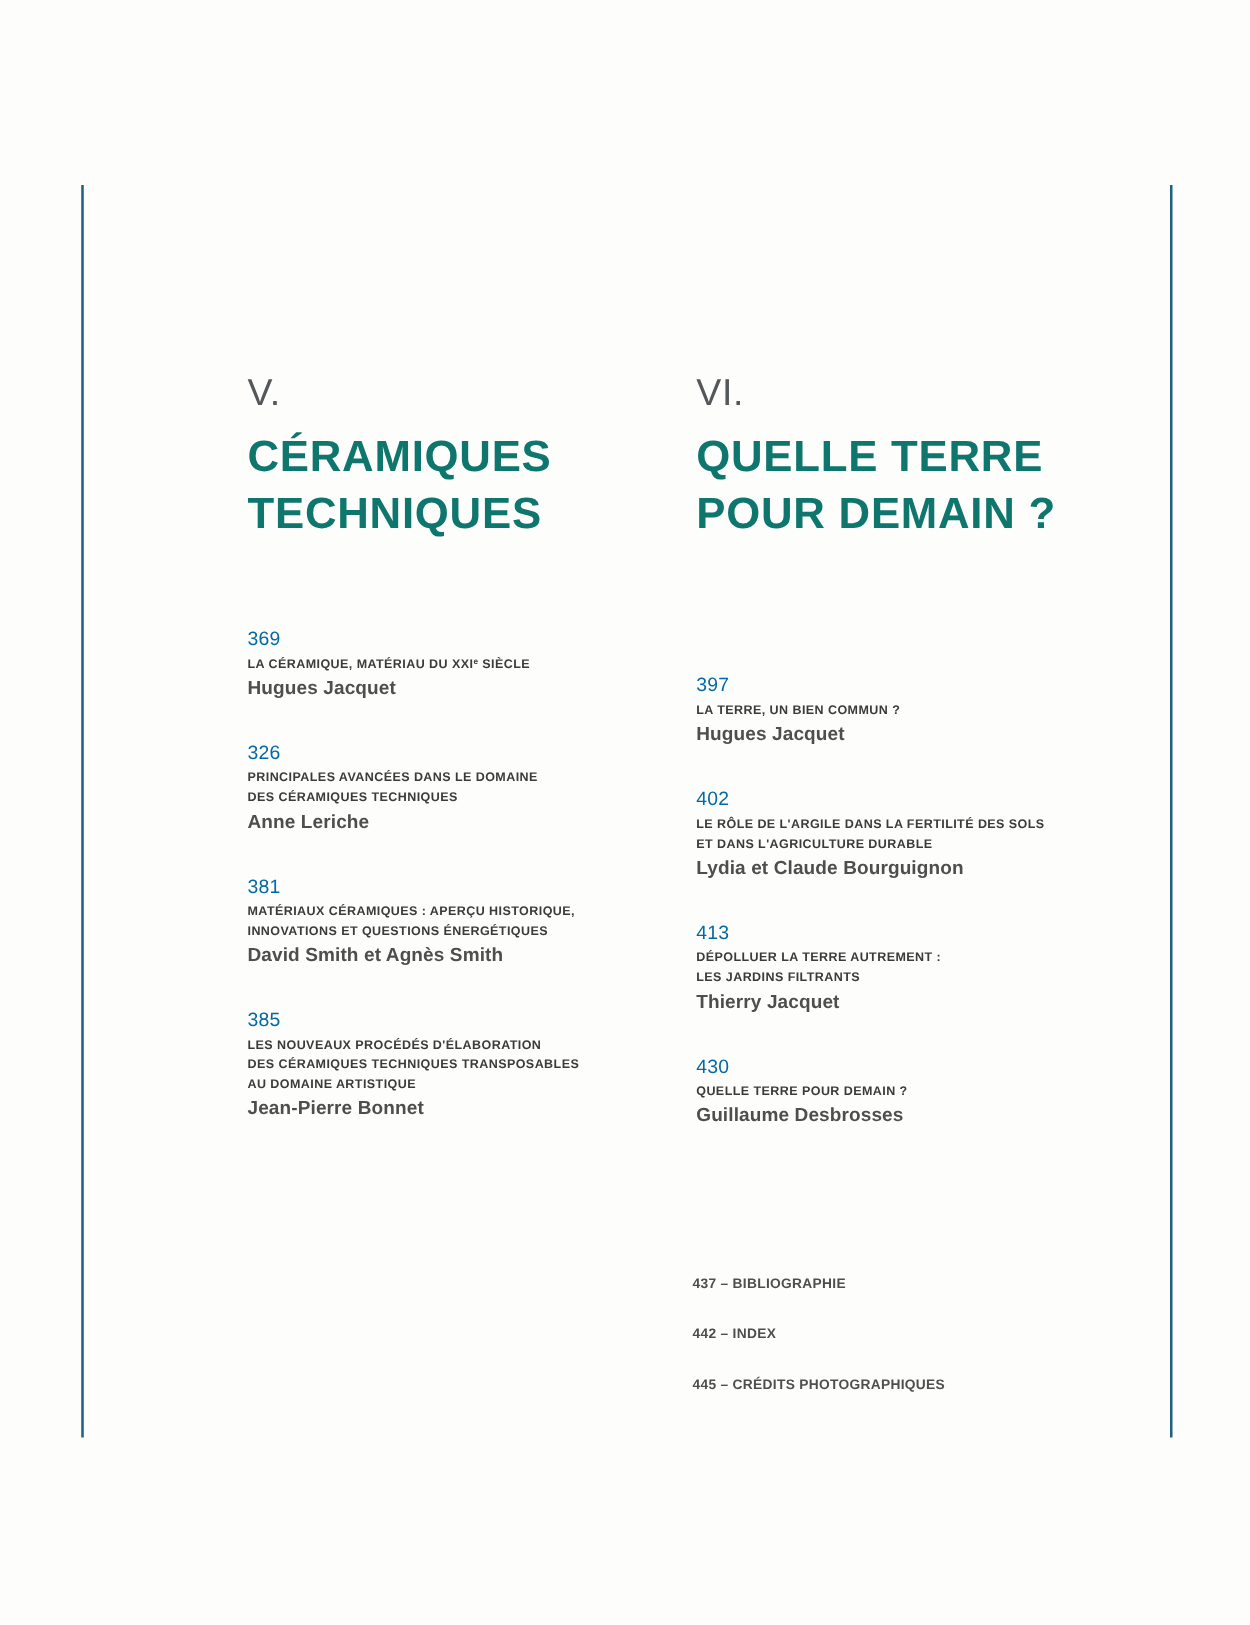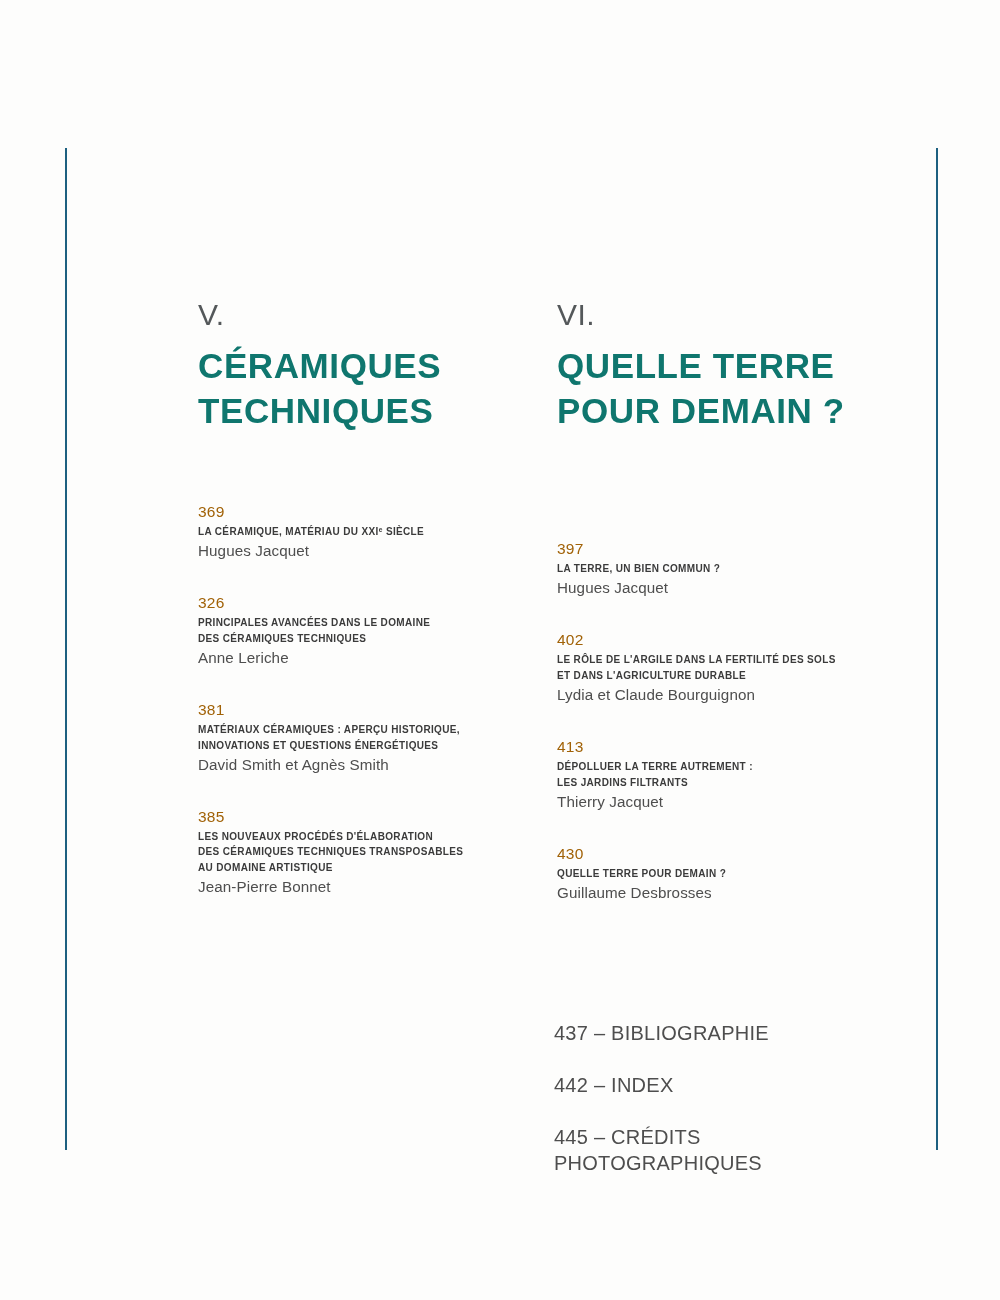--- a/index.html
+++ b/index.html
@@ -64,55 +64,55 @@
   
   .entries {
     margin-top: 0;
   }
   .entry {
     margin-bottom: 29px;
   }
   .entry-page {
     font-size: 15.5px;
     font-weight: 400;
-    color: #a16207;
+    color: #0369a1;
     line-height: 1.55;
     letter-spacing: 0.2px;
   }
   .entry-title {
     font-size: 10px;
     font-weight: 700;
     color: #3b3b3b;
     line-height: 1.52;
     letter-spacing: 0.35px;
     white-space: pre-line;
   }
   .entry-title sup {
     font-size: 0.66em;
     vertical-align: 0.45em;
     line-height: 0;
   }
   .entry-author {
     font-size: 15.2px;
-    font-weight: 400;
+    font-weight: 700;
     color: #4e4e4e;
     line-height: 1.55;
     letter-spacing: 0.1px;
   }
 
   
   .backmatter {
     position: absolute;
     left: 554px;
     top: 1020px;
     width: 360px;
   }
   .backmatter-item {
-    font-size: 20px;
-    font-weight: 400;
+    font-size: 11px;
+    font-weight: 700;
     color: #4e4e4e;
     letter-spacing: 0.25px;
     margin-bottom: 26px;
     line-height: 1.3;
   }
 </style>
 </head>
 <body>
 
 <div class="page">

